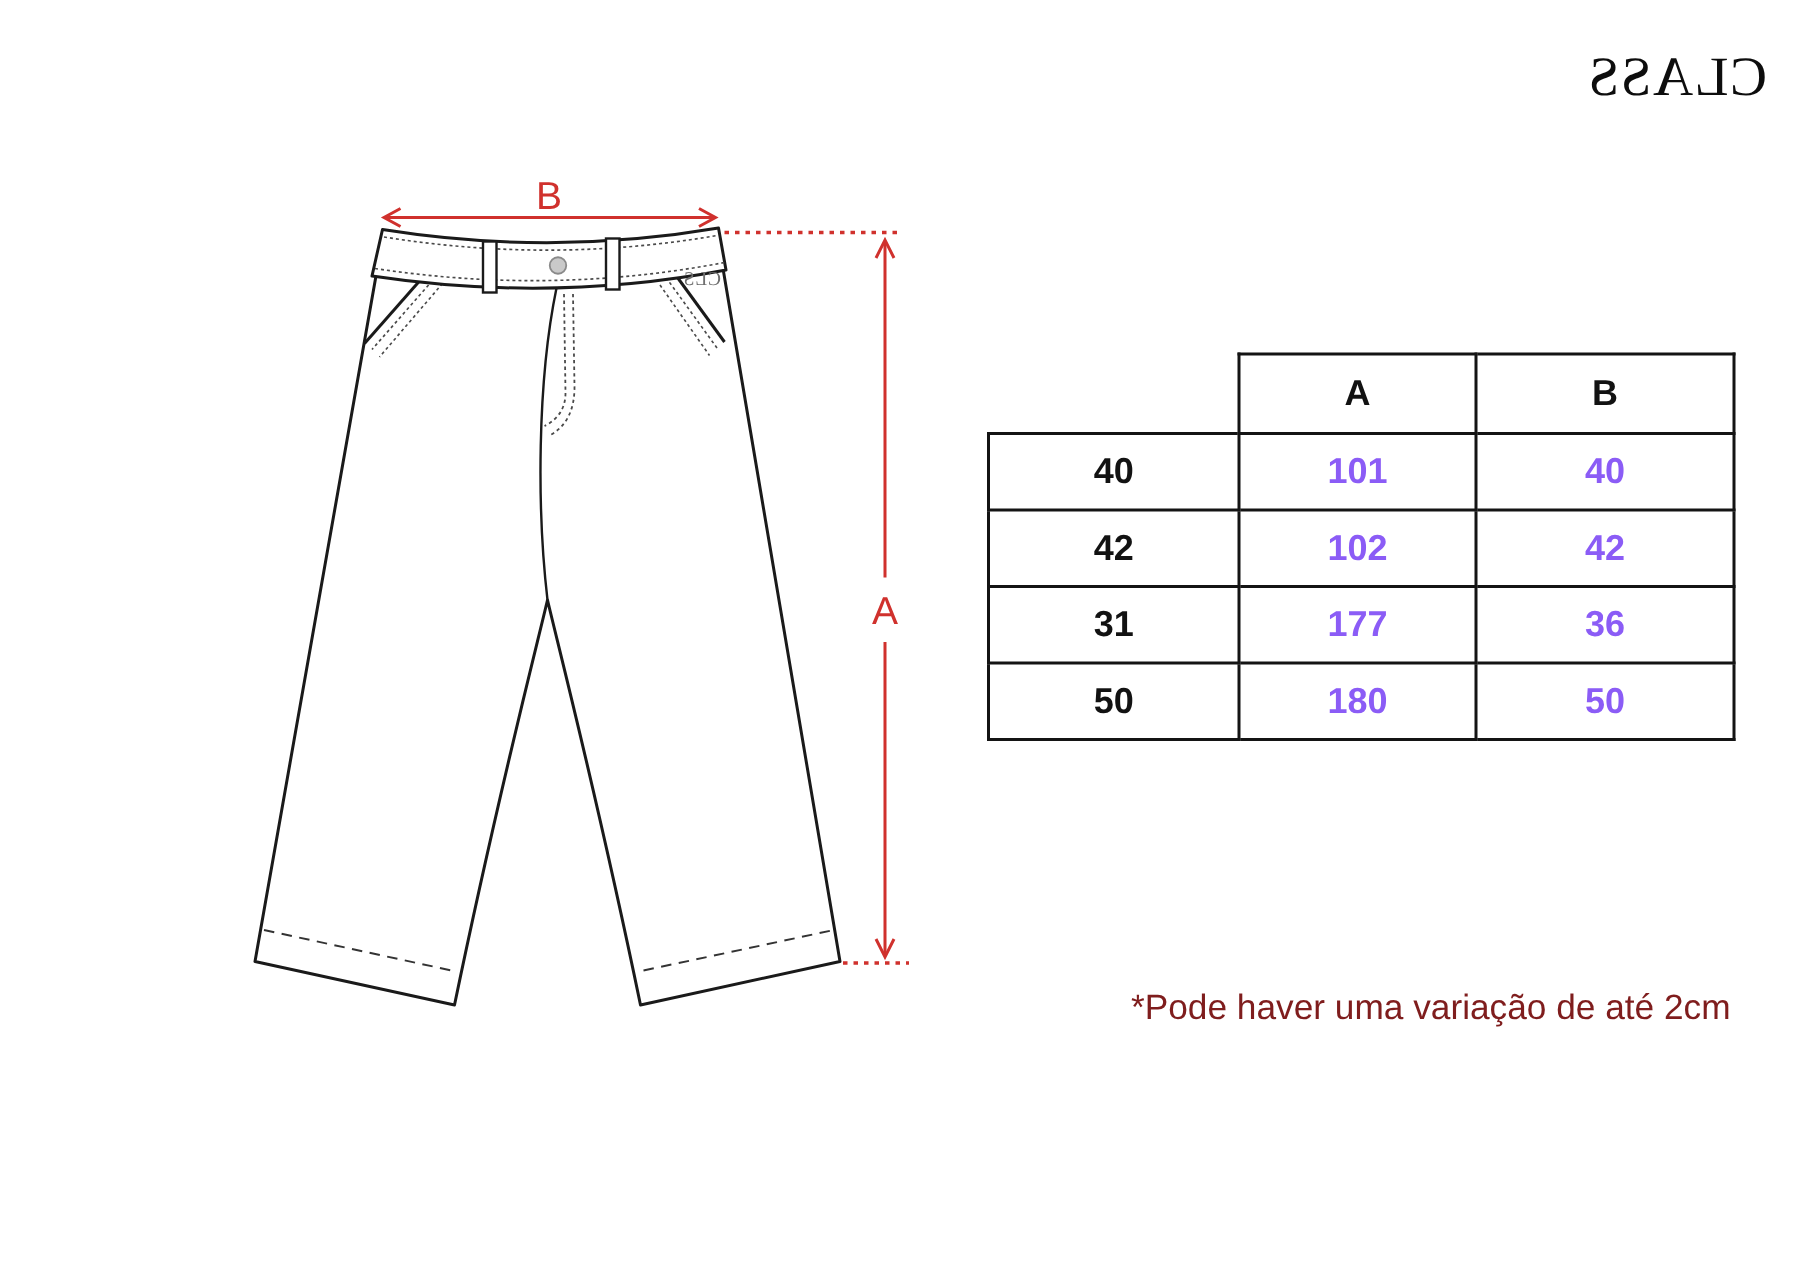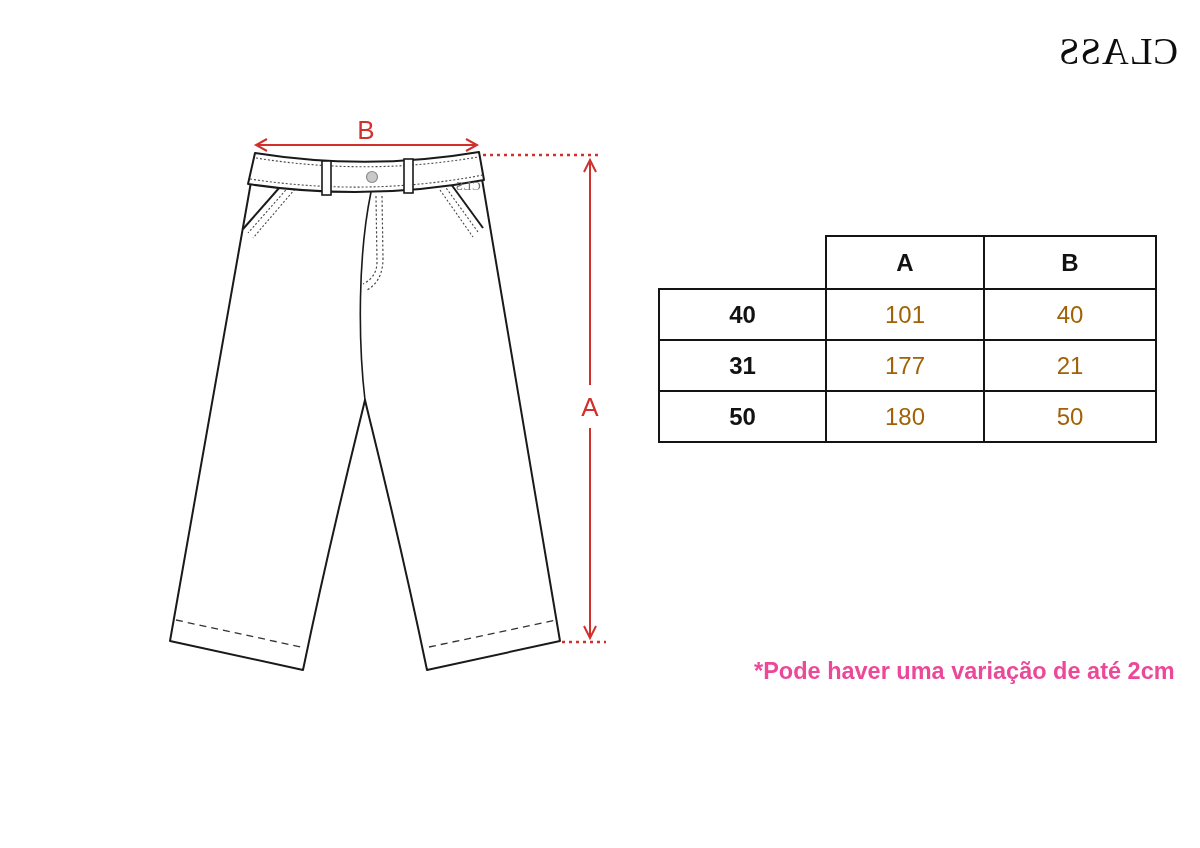--- a/index.html
+++ b/index.html
@@ -15,27 +15,27 @@
   }
 
   
   #drawing{position:absolute;left:0;top:0;}
 
   
   #size-table{position:absolute;left:658px;top:235px;border-collapse:collapse;table-layout:fixed;}
   #size-table td,#size-table th{border:2px solid #141414;text-align:center;vertical-align:middle;
       font-family:"Liberation Sans", sans-serif;background:#fff;padding:0;}
   #size-table th{height:51px;font-size:24px;font-weight:700;color:#121212;}
-  #size-table td{height:49px;font-size:24px;font-weight:400;color:#a16207;}
+  #size-table td{height:49px;font-size:24px;font-weight:700;color:#8b5cf6;}
   #size-table td.size{font-weight:700;color:#121212;}
   #size-table td.blank{border:none;background:transparent;}
 
   
-  #footnote{position:absolute;left:754px;top:658px;font-size:23.5px;color:#ec4899;
-      font-family:"Liberation Sans", sans-serif;white-space:nowrap;font-weight:bold;}
+  #footnote{position:absolute;left:754px;top:658px;font-size:23.5px;color:#7f1d1d;
+      font-family:"Liberation Sans", sans-serif;white-space:nowrap;}
 </style>
 </head>
 <body>
 
 <div id="page">
 
   <div id="brand-logo">CLASS</div>
 
   <svg id="drawing" width="660" height="848" viewBox="0 0 660 848">
 
@@ -120,23 +120,28 @@
         <th>B</th>
       </tr>
     </thead>
     <tbody>
         <tr>
           <td class="size">40</td>
           <td>101</td>
           <td>40</td>
         </tr>
         <tr>
+          <td class="size">42</td>
+          <td>102</td>
+          <td>42</td>
+        </tr>
+        <tr>
           <td class="size">31</td>
           <td>177</td>
-          <td>21</td>
+          <td>36</td>
         </tr>
         <tr>
           <td class="size">50</td>
           <td>180</td>
           <td>50</td>
         </tr>
       </tbody>
   </table>
 
   <div id="footnote">*Pode haver uma variação de até 2cm</div>

